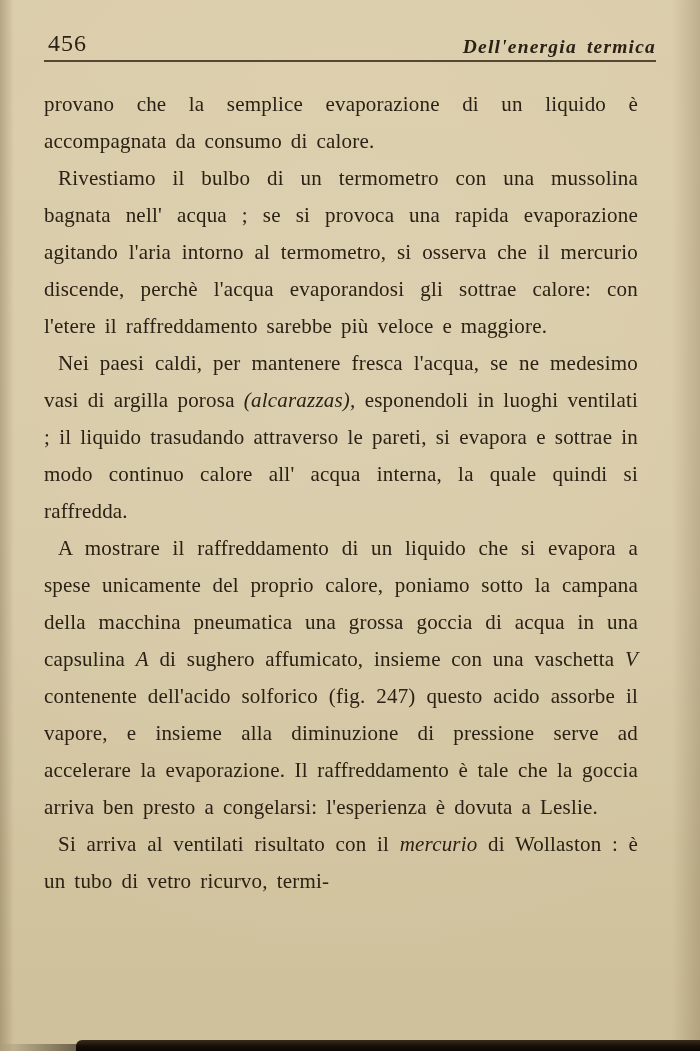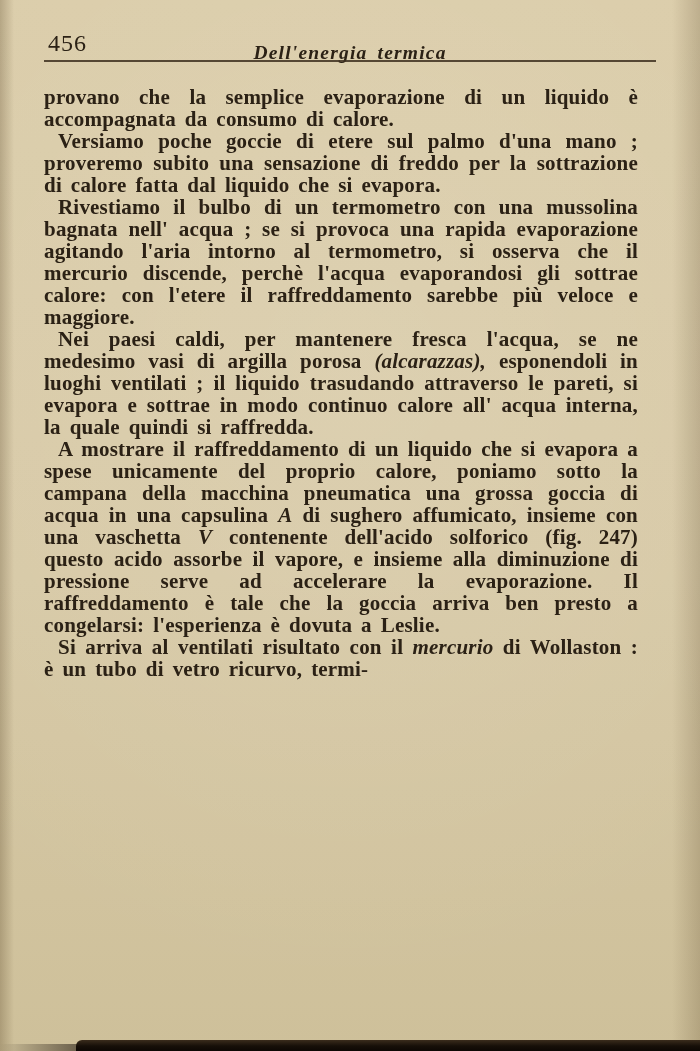--- a/index.html
+++ b/index.html
@@ -27,42 +27,41 @@
     margin:26px 44px 0 44px;
   }
   .page-number{
     position:absolute;
     left:4px;top:4px;
     font-size:24px;
     letter-spacing:1px;
   }
   .running-title{
     position:absolute;
-    left:0;right:0;top:16px;
-    text-align:center;
+    left:0;right:0;top:10px;
+    text-align:right;
     font-size:19.5px;
     font-weight:bold;
     font-style:italic;
     letter-spacing:1.2px;
     word-spacing:4px;
   }
   .header-rule{
     height:2px;
     background:var(--rule);
     margin:0 44px;
     opacity:0.85;
   }
   .page-body{
     margin:24px 62px 0 44px;
     font-size:21px;
-    line-height:22px;
+    line-height:37px;
     text-align:justify;
     word-spacing:3.5px;
     letter-spacing:0.2px;
-    font-weight:bold;
   }
   .page-body p{
     margin:0;
     padding:0;
   }
   .page-body p.indent{
     text-indent:14px;
   }
   .scan-bar{
     position:absolute;
@@ -82,21 +81,20 @@
 <body>
 
 <div class="page">
   <div class="header">
     <div class="page-number">456</div>
     <div class="running-title">Dell'energia termica</div>
   </div>
   <div class="header-rule"></div>
   <div class="page-body">
       <p class=""><span>provano che la semplice evaporazione di un liquido è accompagnata da consumo di calore.</span></p>
-      <p class="indent"><span>Versiamo poche goccie di etere sul palmo d'una mano ; proveremo subito una sensazione di freddo per la sottrazione di calore fatta dal liquido che si evapora.</span></p>
       <p class="indent"><span>Rivestiamo il bulbo di un termometro con una mussolina bagnata nell' acqua ; se si provoca una rapida evaporazione agitando l'aria intorno al termometro, si osserva che il mercurio discende, perchè l'acqua evaporandosi gli sottrae calore: con l'etere il raffreddamento sarebbe più veloce e maggiore.</span></p>
       <p class="indent"><span>Nei paesi caldi, per mantenere fresca l'acqua, se ne medesimo vasi di argilla porosa </span><i>(alcarazzas),</i><span> esponendoli in luoghi ventilati ; il liquido trasudando attraverso le pareti, si evapora e sottrae in modo continuo calore all' acqua interna, la quale quindi si raffredda.</span></p>
       <p class="indent"><span>A mostrare il raffreddamento di un liquido che si evapora a spese unicamente del proprio calore, poniamo sotto la campana della macchina pneumatica una grossa goccia di acqua in una capsulina </span><i>A</i><span> di sughero affumicato, insieme con una vaschetta </span><i>V</i><span> contenente dell'acido solforico (fig. 247) questo acido assorbe il vapore, e insieme alla diminuzione di pressione serve ad accelerare la evaporazione. Il raffreddamento è tale che la goccia arriva ben presto a congelarsi: l'esperienza è dovuta a Leslie.</span></p>
       <p class="indent"><span>Si arriva al ventilati risultato con il </span><i>mercurio</i><span> di Wollaston : è un tubo di vetro ricurvo, termi-</span></p>
     </div>
   <div class="scan-smudge"></div>
   <div class="scan-bar"></div>
 </div>
 
 </body></html>

